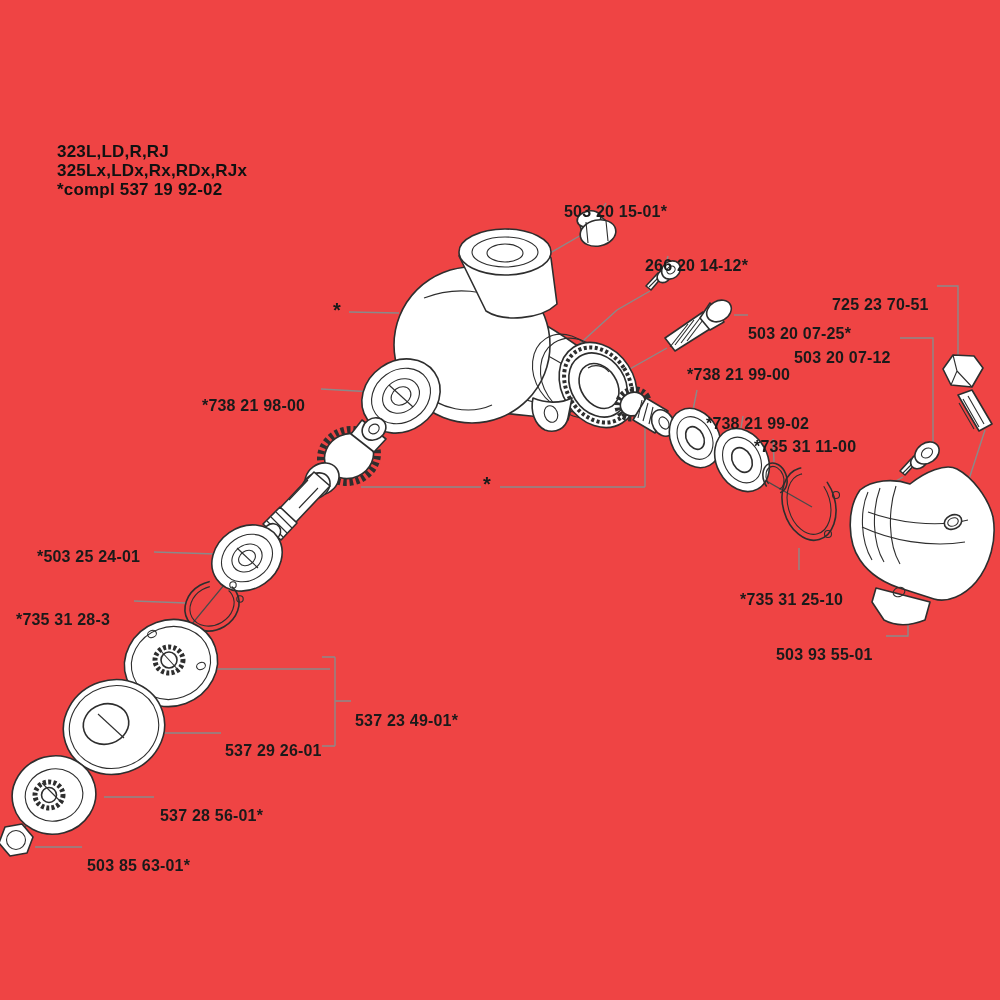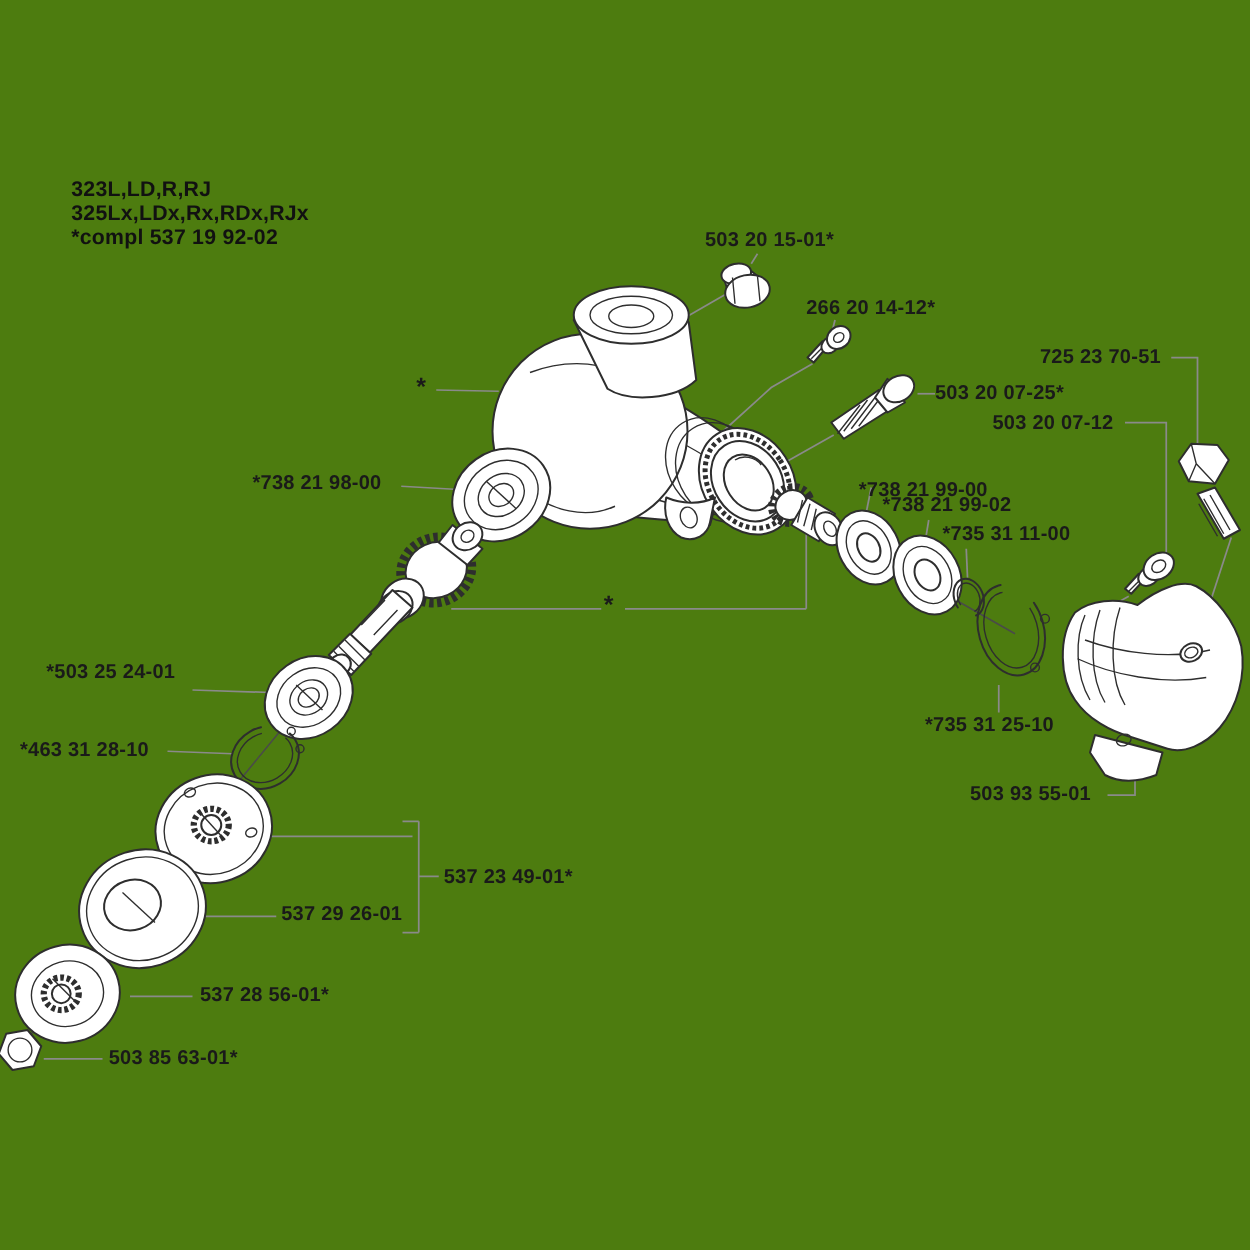--- a/index.html
+++ b/index.html
@@ -1,20 +1,20 @@
 <!DOCTYPE html>
 <html><head>
 <meta charset="utf-8">
 <style>
   html,body{margin:0;padding:0;background:#fff;}
-  .canvas{position:relative;width:1000px;height:1000px;background:#4d7c0f;overflow:hidden;
+  .canvas{position:relative;width:1000px;height:1000px;background:#ef4444;overflow:hidden;
           font-family:"Liberation Sans",sans-serif;}
   svg{position:absolute;left:0;top:0;}
   .label{position:absolute;font:bold 16px/1.1 "Liberation Sans",sans-serif;color:#1a1a1a;
-         letter-spacing:.2px;white-space:nowrap;}
+         letter-spacing:.2px;white-space:nowrap;margin-top:19px;}
   .ast{position:absolute;font:bold 20px/1 "Liberation Sans",sans-serif;color:#1a1a1a;}
   .title{position:absolute;left:57px;top:142px;font:bold 17px/19px "Liberation Sans",sans-serif;
          color:#111;letter-spacing:.2px;}
   
   .ln{stroke:#2e2e2e;stroke-width:1.6;fill:none;stroke-linecap:round;stroke-linejoin:round;}
   .lnf{stroke:#2e2e2e;stroke-width:1.6;fill:#ffffff;stroke-linecap:round;stroke-linejoin:round;}
   .thin{stroke:#2e2e2e;stroke-width:1.1;fill:none;}
   .axis{stroke:#4a4a4a;stroke-width:1.2;fill:none;}
   .leader{stroke:#8a8a8a;stroke-width:1.4;fill:none;}
   .teeth{stroke:#2e2e2e;fill:none;}
@@ -244,25 +244,25 @@
     <div>325Lx,LDx,Rx,RDx,RJx</div>
     <div>*compl 537 19 92-02</div>
   </div>
 
   <div class="label" style="left:564px;top:184px">503 20 15-01*</div>
   <div class="label" style="left:645px;top:238px">266 20 14-12*</div>
   <div class="label" style="left:832px;top:277px">725 23 70-51</div>
   <div class="label" style="left:748px;top:306px">503 20 07-25*</div>
   <div class="label" style="left:794px;top:330px">503 20 07-12</div>
   <div class="label" style="left:202px;top:378px">*738 21 98-00</div>
-  <div class="label" style="left:687px;top:384px">*738 21 99-00</div>
+  <div class="label" style="left:687px;top:347px">*738 21 99-00</div>
   <div class="label" style="left:706px;top:396px">*738 21 99-02</div>
   <div class="label" style="left:754px;top:419px">*735 31 11-00</div>
   <div class="label" style="left:37px;top:529px">*503 25 24-01</div>
-  <div class="label" style="left:16px;top:592px">*463 31 28-10</div>
+  <div class="label" style="left:16px;top:592px">*735 31 28-3</div>
   <div class="label" style="left:740px;top:572px">*735 31 25-10</div>
   <div class="label" style="left:776px;top:627px">503 93 55-01</div>
   <div class="label" style="left:355px;top:693px">537 23 49-01*</div>
   <div class="label" style="left:225px;top:723px">537 29 26-01</div>
   <div class="label" style="left:160px;top:788px">537 28 56-01*</div>
   <div class="label" style="left:87px;top:838px">503 85 63-01*</div>
 
   <div class="ast" style="left:333px;top:300px">*</div>
   <div class="ast" style="left:483px;top:474px">*</div>
 

